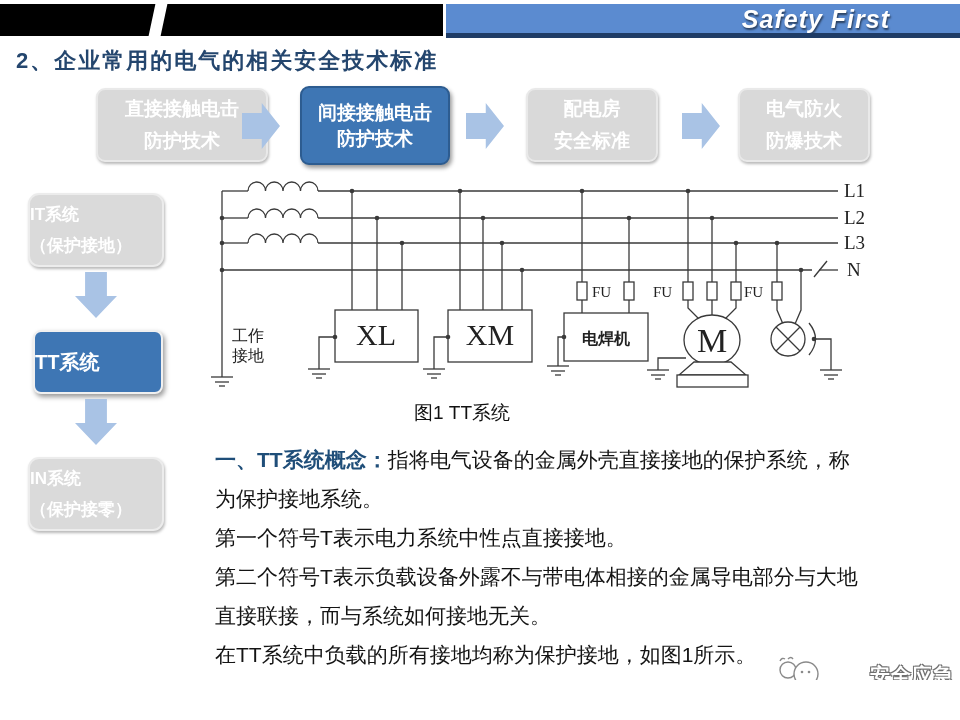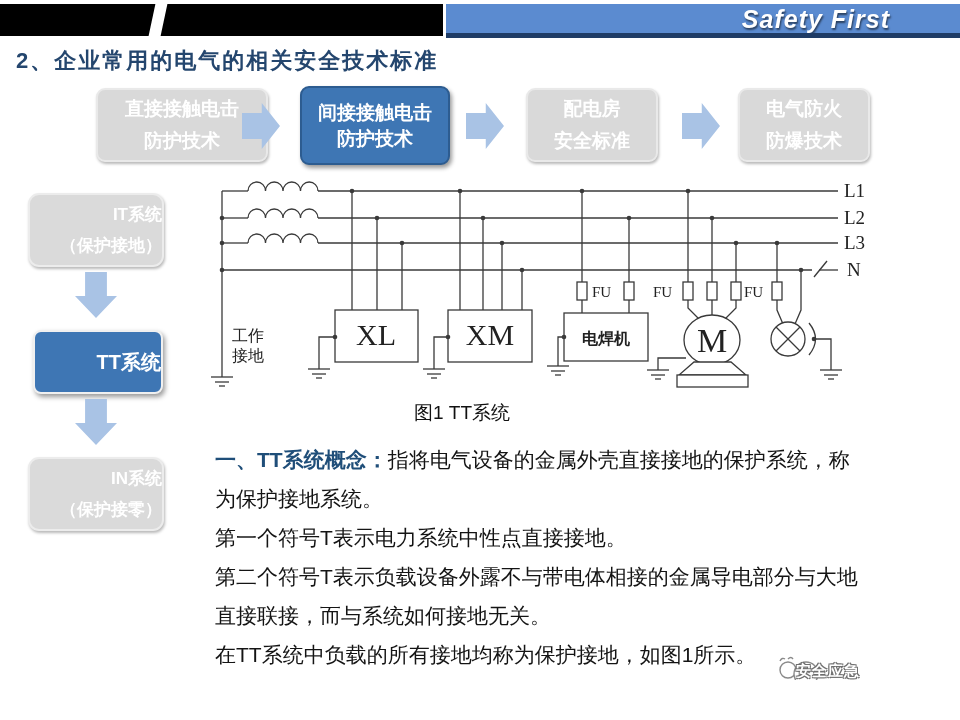--- a/index.html
+++ b/index.html
@@ -29,21 +29,21 @@
   .fb3{left:526px;width:132px;}
   .fb4{left:738px;width:132px;}
   .arrow-r{position:absolute;top:103px;width:38px;height:46px;background:#a9c3e5;
            clip-path:polygon(0 22%,52% 22%,52% 0,100% 50%,52% 100%,52% 78%,0 78%);}
   .ar1{left:242px;}.ar2{left:466px;}.ar3{left:682px;}
 
   
   .sbox{position:absolute;left:28px;width:136px;height:74px;background:#dadada;
         border:2px solid #ececec;border-radius:11px;box-shadow:1px 2px 3px rgba(0,0,0,.28);
         color:#fff;display:flex;flex-direction:column;justify-content:space-evenly;
-        align-items:flex-end;font-size:17px;font-weight:bold;box-sizing:border-box;}
+        align-items:flex-start;font-size:17px;font-weight:bold;box-sizing:border-box;}
   .sb1{top:193px;}
   .sb3{top:457px;}
   .sbox.active{left:33px;top:330px;width:130px;height:64px;background:#3e76b4;
                border:2px solid #f0f0f0;border-radius:8px;font-size:20px;
                box-shadow:2px 3px 5px rgba(0,0,0,.4);justify-content:center;}
   .arrow-d{position:absolute;left:75px;width:42px;height:46px;background:#a9c3e5;
            clip-path:polygon(24% 0,76% 0,76% 52%,100% 52%,50% 100%,0 52%,24% 52%);}
   .ad1{top:272px;}.ad2{top:399px;}
 
   
@@ -57,21 +57,21 @@
             line-height:39px;}
   .lead{color:#1f4e79;font-weight:bold;}
 
   
   .foot-blue{position:absolute;left:0;top:690px;width:520px;height:27px;background:#737373;}
   .foot-black{position:absolute;left:520px;top:690px;width:440px;height:27px;background:#000;}
   .foot-slash{position:absolute;left:792px;top:686px;width:9px;height:34px;background:#fff;
               transform:skewX(13deg);}
   .slogan{position:absolute;left:75px;top:3px;color:#fff;font-size:19px;font-weight:bold;
           letter-spacing:7px;}
-  .logo{position:absolute;left:796px;top:662px;font-size:15px;font-weight:bold;color:#fff;
+  .logo{position:absolute;left:870px;top:662px;font-size:20px;font-weight:bold;color:#fff;
         text-shadow:-1px -1px 0 #6f6f6f,1px -1px 0 #6f6f6f,-1px 1px 0 #6f6f6f,1px 1px 0 #6f6f6f;
         letter-spacing:1px;}
   .mascot{position:absolute;left:776px;top:655px;}
 </style>
 </head>
 <body>
 
 <div class="slide">
 
   <div class="top-bar-left"></div>

